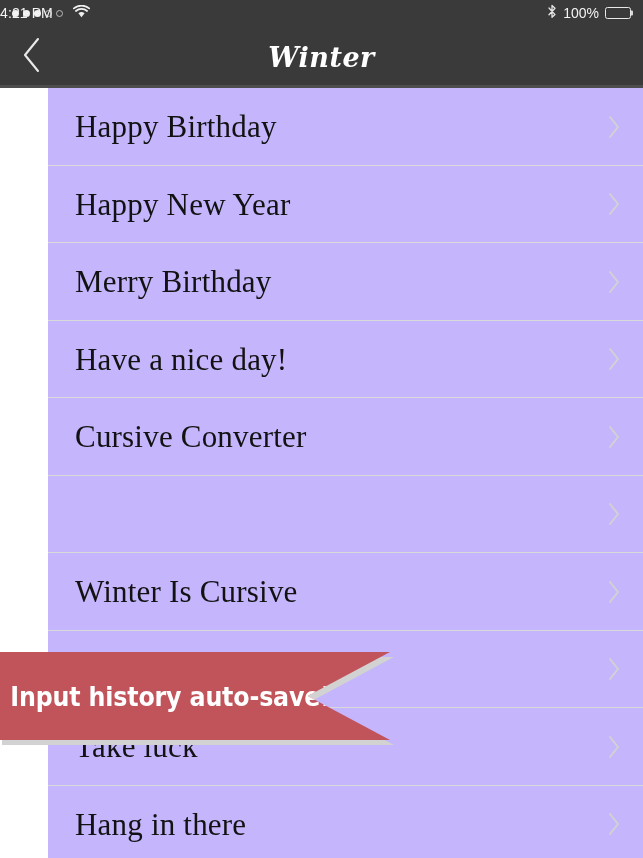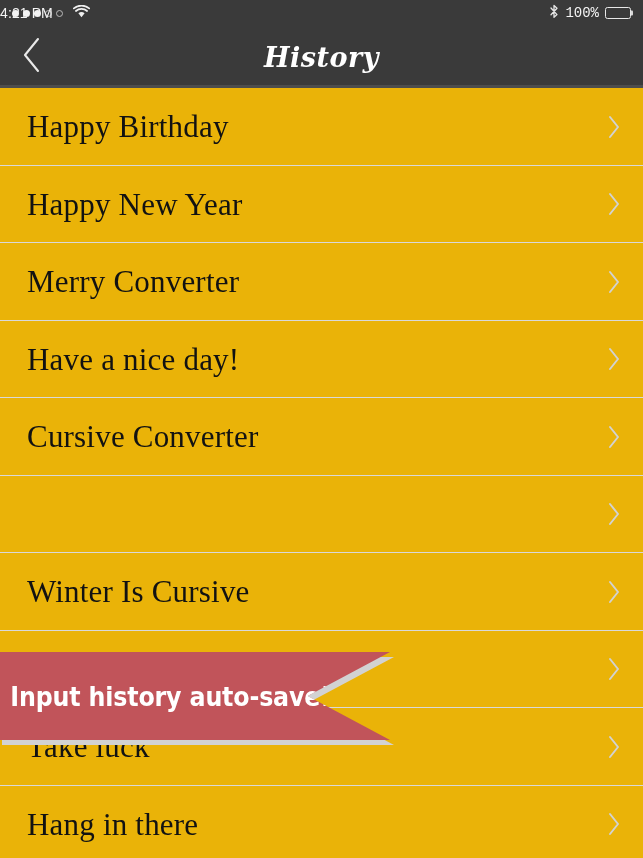--- a/index.html
+++ b/index.html
@@ -67,21 +67,21 @@
   .status-right {
     margin-left: auto;
     display: flex;
     align-items: center;
     gap: 6px;
     position: relative;
     z-index: 2;
   }
   .battery-pct {
     color: #f4f4f4;
-    font-family: Liberation Mono, monospace;
+    font-family: Liberation Sans, sans-serif;
     font-size: 14px;
   }
   .battery {
     position: relative;
     width: 26px;
     height: 12px;
     border: 1px solid #e8e8e8;
     border-radius: 2.5px;
     box-sizing: border-box;
     padding: 1px;
@@ -147,22 +147,23 @@
     position: relative;
     background: #ffffff;
   }
   .list-row {
     position: relative;
     height: 77.5px;
     display: flex;
     align-items: center;
     box-sizing: border-box;
     padding: 0 0 0 27px;
-    background: #eab308;
+    background: #c4b5fd;
     cursor: pointer;
+    margin-left: 48px;
   }
   .list-row::after {
     content: "";
     position: absolute;
     left: 0; right: 0; bottom: 0;
     height: 1px;
     background: #d9d9d9;
   }
   .list-row-label {
     font-family: "Liberation Serif", serif;
@@ -263,21 +264,21 @@
   </div>
 
   <div class="nav-bar">
     <div class="back-button">
       <span>
         <svg width="22" height="38" viewBox="0 0 22 38">
           <path d="M17 3 L4 19 L17 35" stroke="#e9e9e9" stroke-width="2.1" fill="none" stroke-linecap="round" stroke-linejoin="round"></path>
         </svg>
       </span>
     </div>
-    <div class="nav-title">History</div>
+    <div class="nav-title">Winter</div>
   </div>
 
   <div class="list">
 
     <div class="list-row">
       <span class="list-row-label">Happy Birthday</span>
       <span class="row-chevron">
         <svg width="14" height="24" viewBox="0 0 14 24">
             <path d="M3 2 L11 12 L3 22" stroke="#d2d2d2" stroke-width="2" fill="none" stroke-linecap="round" stroke-linejoin="round"></path>
           </svg>
@@ -287,21 +288,21 @@
     <div class="list-row">
       <span class="list-row-label">Happy New Year</span>
       <span class="row-chevron">
         <svg width="14" height="24" viewBox="0 0 14 24">
             <path d="M3 2 L11 12 L3 22" stroke="#d2d2d2" stroke-width="2" fill="none" stroke-linecap="round" stroke-linejoin="round"></path>
           </svg>
       </span>
     </div>
 
     <div class="list-row">
-      <span class="list-row-label">Merry Converter</span>
+      <span class="list-row-label">Merry Birthday</span>
       <span class="row-chevron">
         <svg width="14" height="24" viewBox="0 0 14 24">
             <path d="M3 2 L11 12 L3 22" stroke="#d2d2d2" stroke-width="2" fill="none" stroke-linecap="round" stroke-linejoin="round"></path>
           </svg>
       </span>
     </div>
 
     <div class="list-row">
       <span class="list-row-label">Have a nice day!</span>
       <span class="row-chevron">

